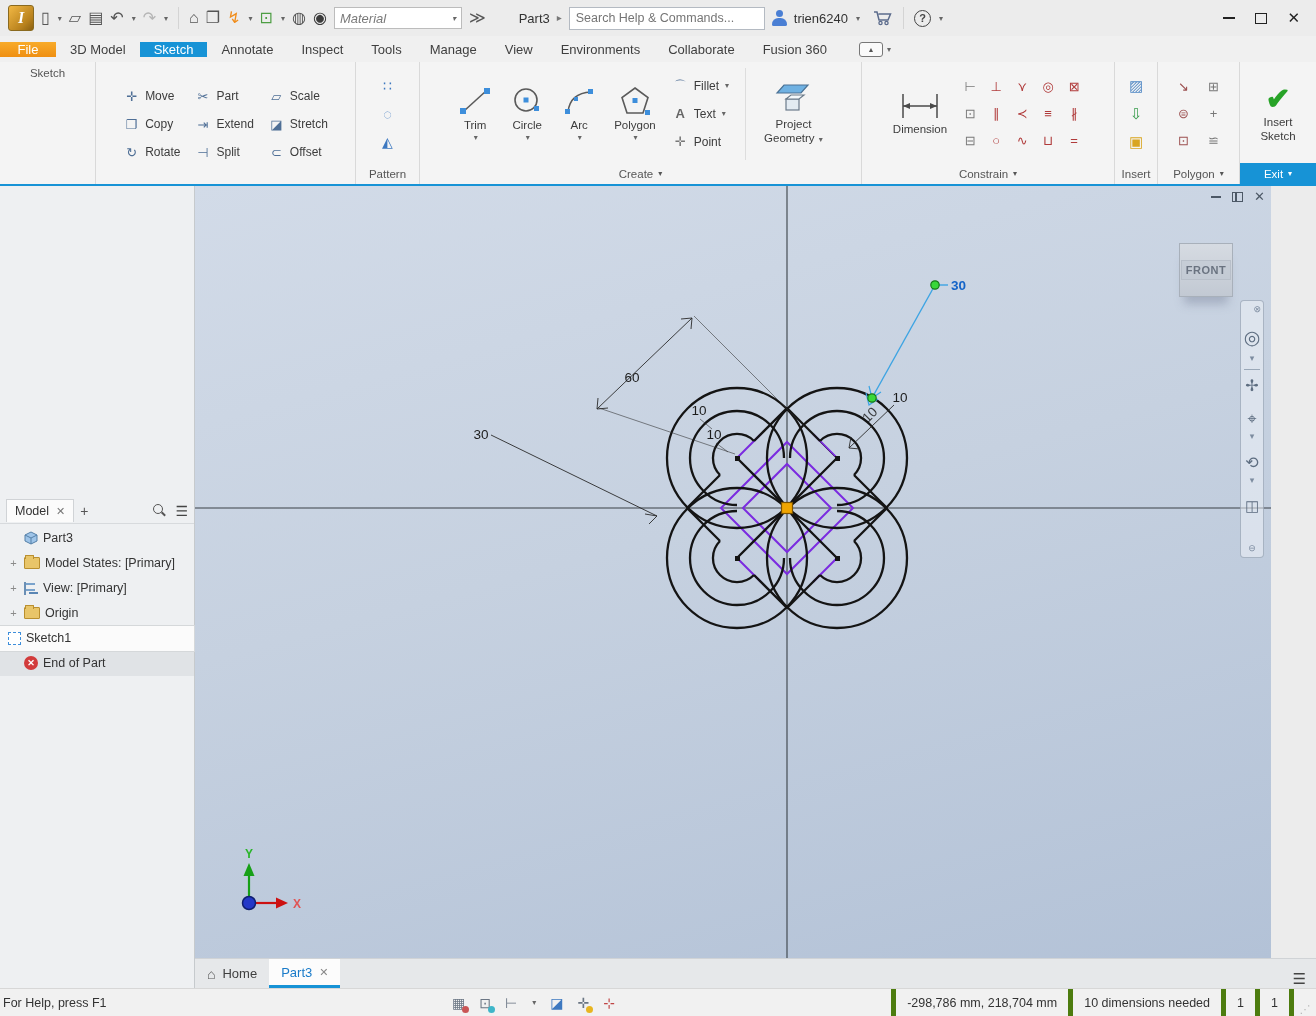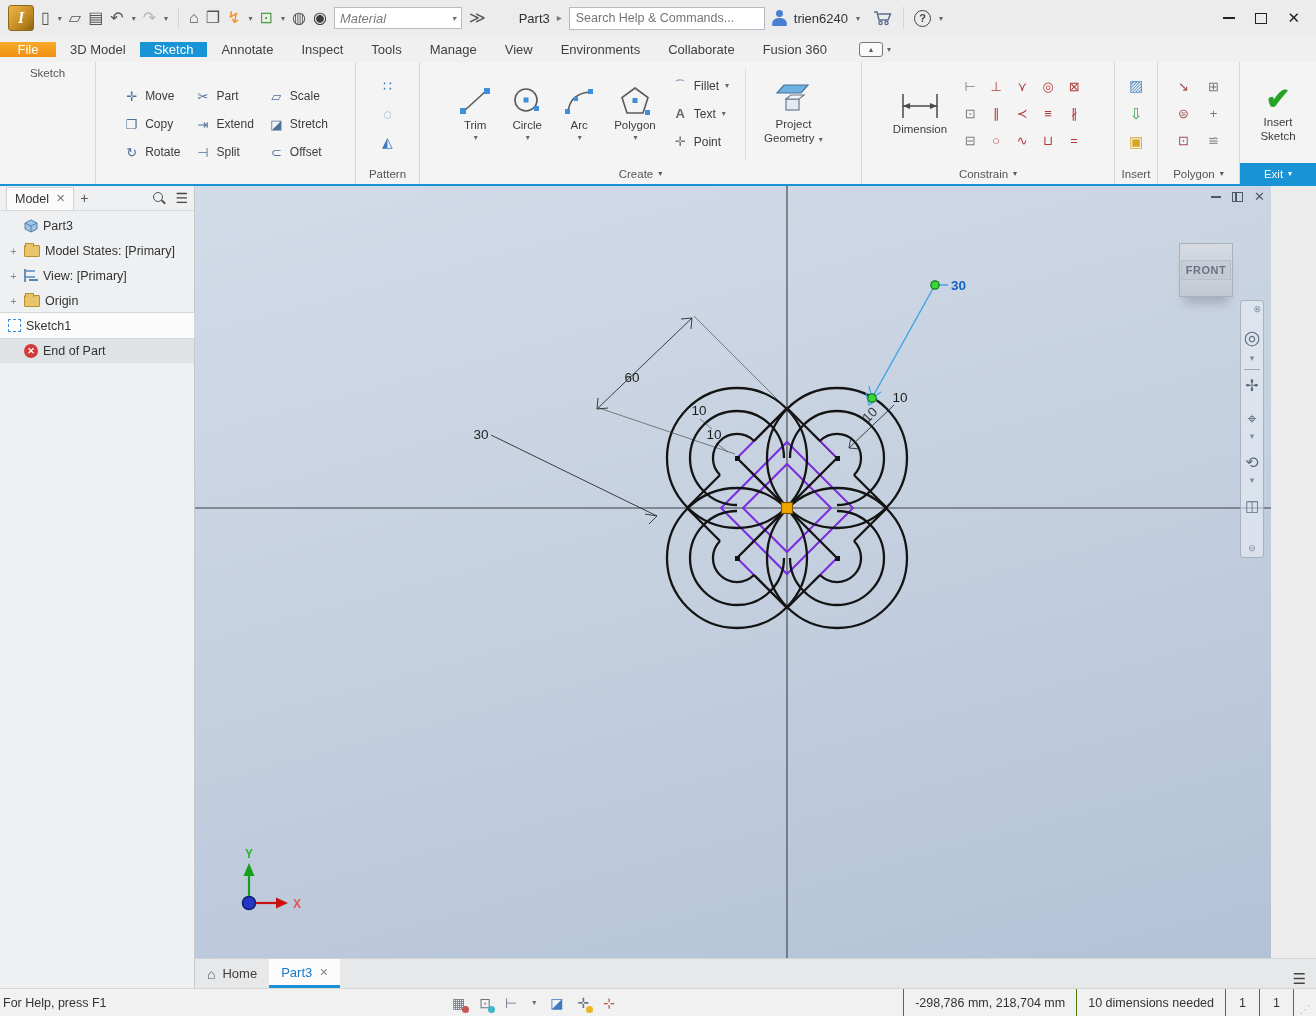--- a/index.html
+++ b/index.html
@@ -60,21 +60,21 @@
   .congrid .ic { font-size:13px; color:#b03a3a; }
   .congrid .ic.alt { color:#7a7a7a; }
   .inscol { display:grid; grid-template-rows:repeat(3,28px); align-items:center; justify-items:center; }
   .fmtgrid { display:grid; grid-template-columns:repeat(2,30px); grid-template-rows:repeat(3,27px); align-items:center; justify-items:center; }
   .fmtgrid .ic { font-size:13px; color:#9c5050; }
   .exitlbl { background:#1793d6; color:#fff; }
   .check { font-size:30px; color:#27a327; font-weight:bold; line-height:1; }
 
   
   .main { display:flex; height:802px; }
-  .browser { width:195px; background:#eef0f2; border-right:1px solid #c6cacd; display:flex; flex-direction:column; }
+  .browser { width:195px; background:#eef0f2; border-right:1px solid #c6cacd; display:flex; flex-direction:column;justify-content:center; }
   .bhdr { height:25px; display:flex; align-items:center; gap:6px; padding:0 6px; border-bottom:1px solid #d7dadd; }
   .btab { background:#fbfbfb; border:1px solid #d0d3d6; border-bottom:none; height:23px; display:flex; align-items:center; gap:7px; padding:0 8px; font-size:12.5px; color:#333; }
   .btab .x { color:#777; font-size:11px; }
   .badd { color:#555; font-size:14px; }
   .bhdr .right { margin-left:auto; display:flex; gap:10px; align-items:center; }
   .mag { position:relative; width:13px; height:13px; }
   .mag::before { content:""; position:absolute; left:1px; top:0; width:8px; height:8px; border:1.6px solid #555; border-radius:50%; }
   .mag::after { content:""; position:absolute; left:9px; top:9px; width:5px; height:1.8px; background:#555; transform:rotate(45deg); }
   .burger { font-size:14px; color:#444; }
   .tree { padding-top:2px; font-size:12.5px; color:#333; }
@@ -118,21 +118,21 @@
   .dtab.active .x { color:#888; font-size:11px; }
   .docbar .menu { margin-left:auto; padding-right:10px; color:#444; font-size:15px; }
 
   
   .statusbar { position:relative; height:28px; background:#f1f1f1; border-top:1px solid #d7d7d7; display:flex; align-items:center; font-size:12.5px; color:#333; }
   .sb-help { padding-left:3px; }
   .stools { position:absolute; left:452px; top:0; height:100%; display:flex; align-items:center; gap:14px; }
   .stools .ic { font-size:14px; color:#6b7684; position:relative; }
   .stools .dot { position:absolute; right:-4px; bottom:-2px; width:7px; height:7px; border-radius:50%; }
   .sbcells { margin-left:auto; display:flex; height:100%; align-items:stretch; }
-  .sbcell { border-left:1px solid #4d7c0f; display:flex; align-items:center; justify-content:center; padding:0 11px; }
+  .sbcell { border-left:5px solid #4d7c0f; display:flex; align-items:center; justify-content:center; padding:0 11px; }
   .sbcell.num { width:34px; padding:0; }
   .grip { width:18px; display:flex; align-items:flex-end; justify-content:center; color:#b5b5b5; font-size:11px; }
 </style>
 </head>
 <body>
 
 <div class="app">
 
   <div class="topbar">
     <div class="logo">I</div>

